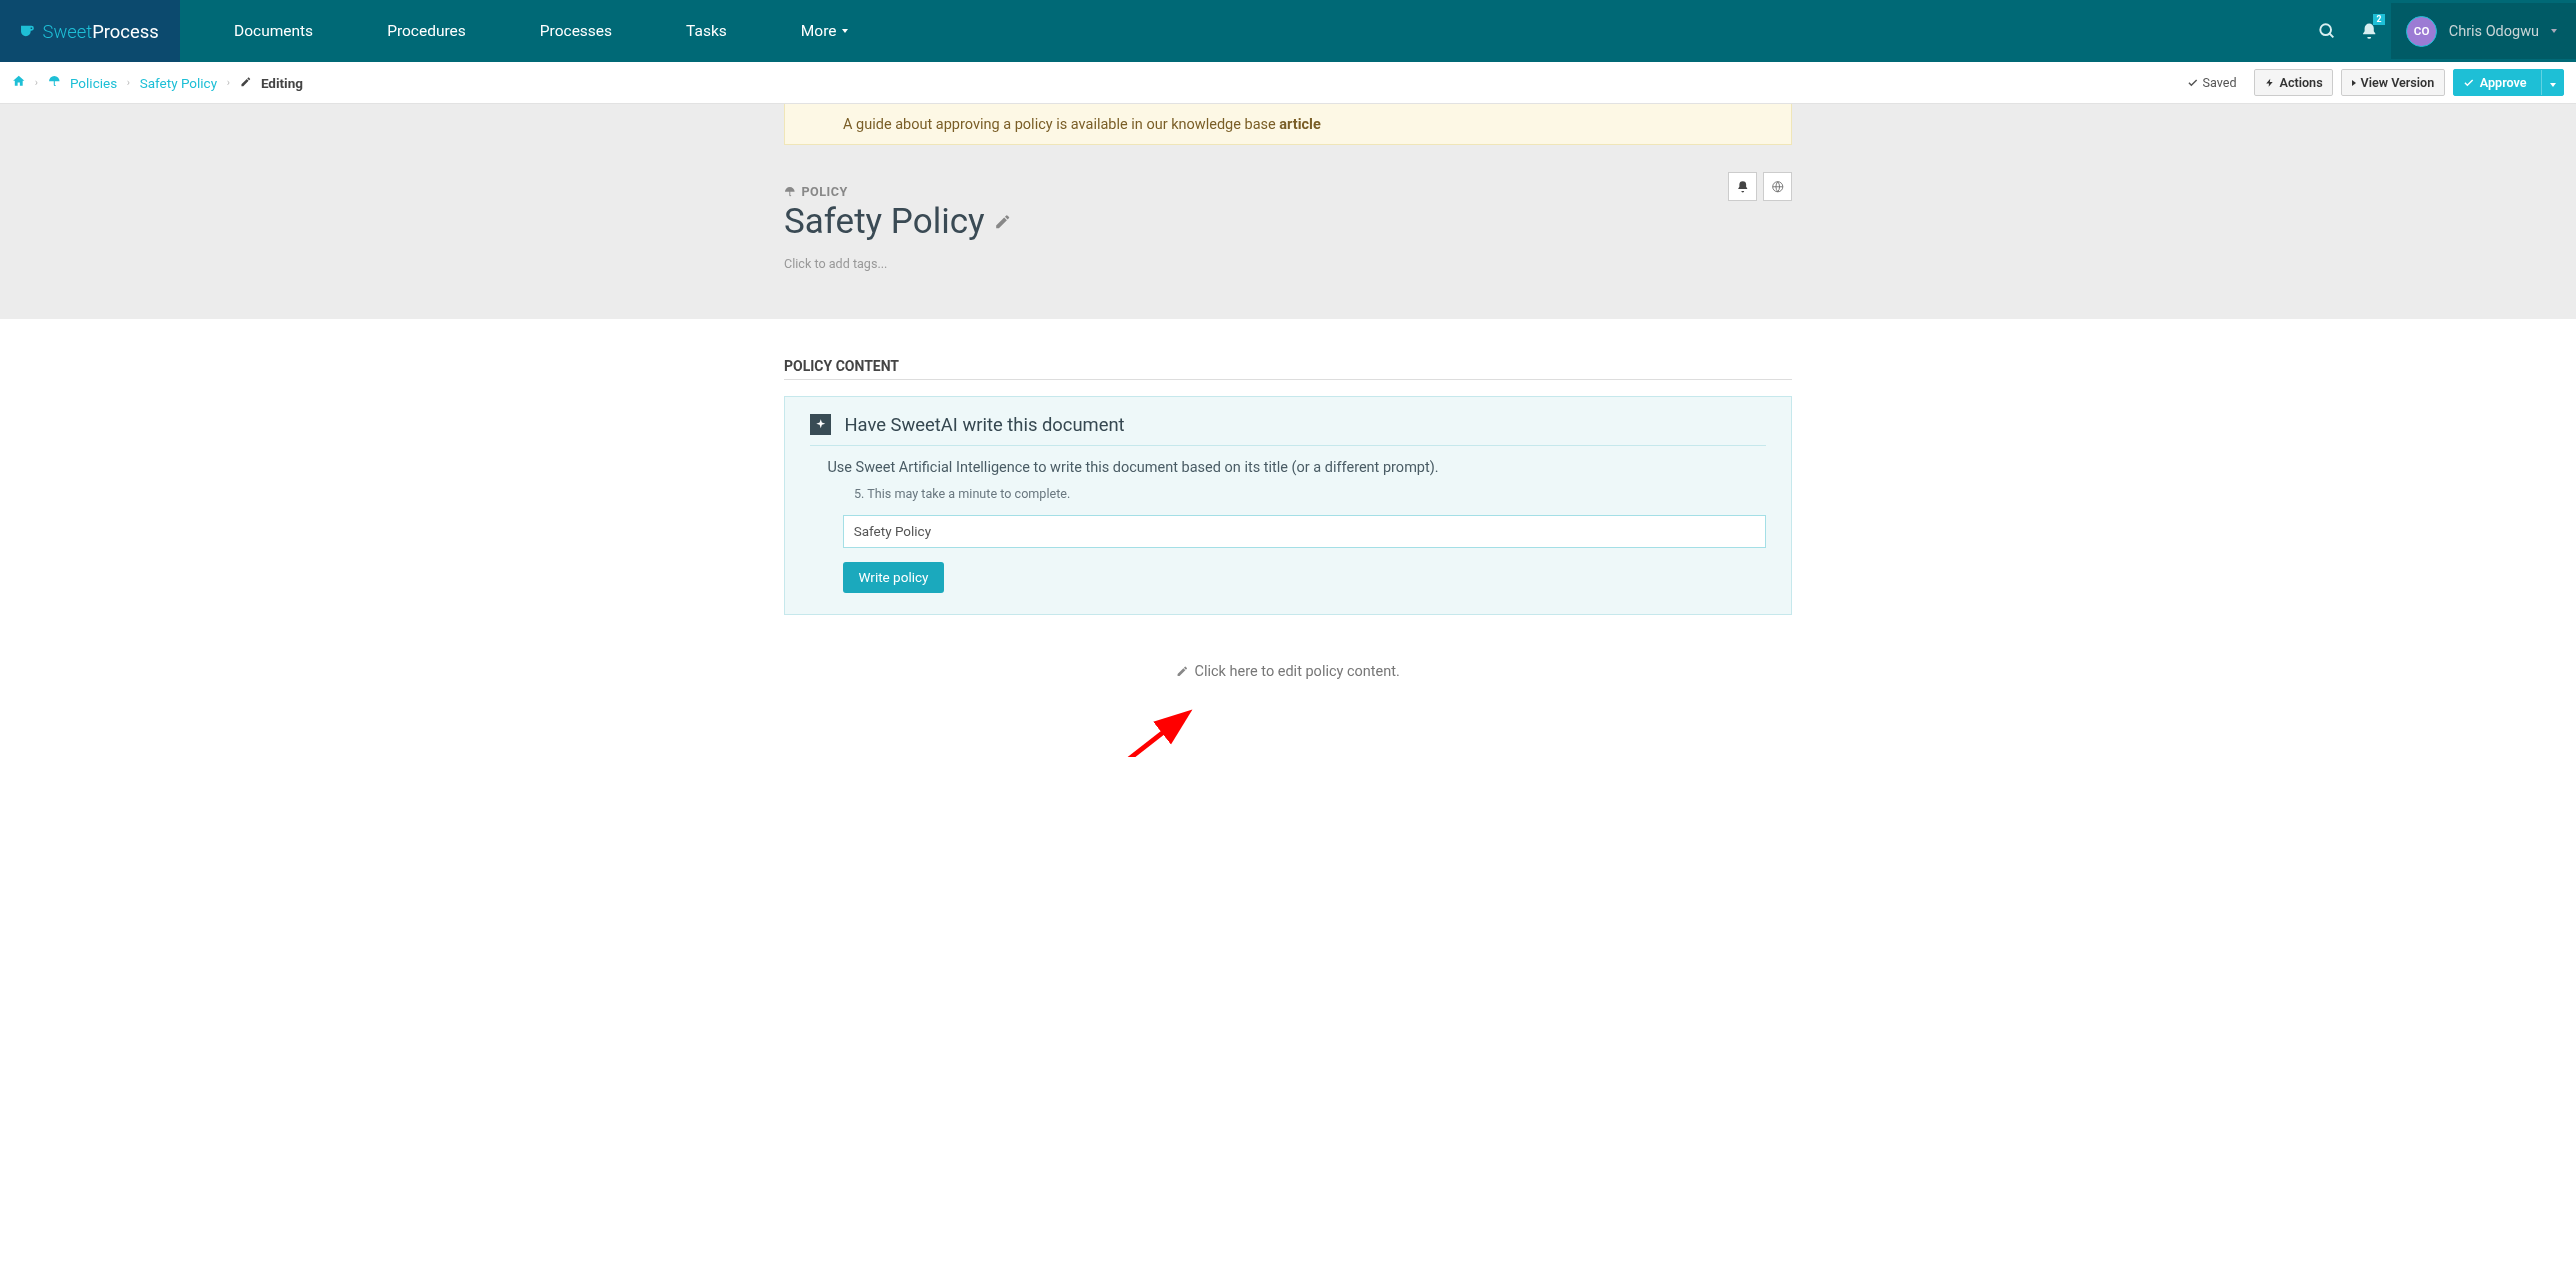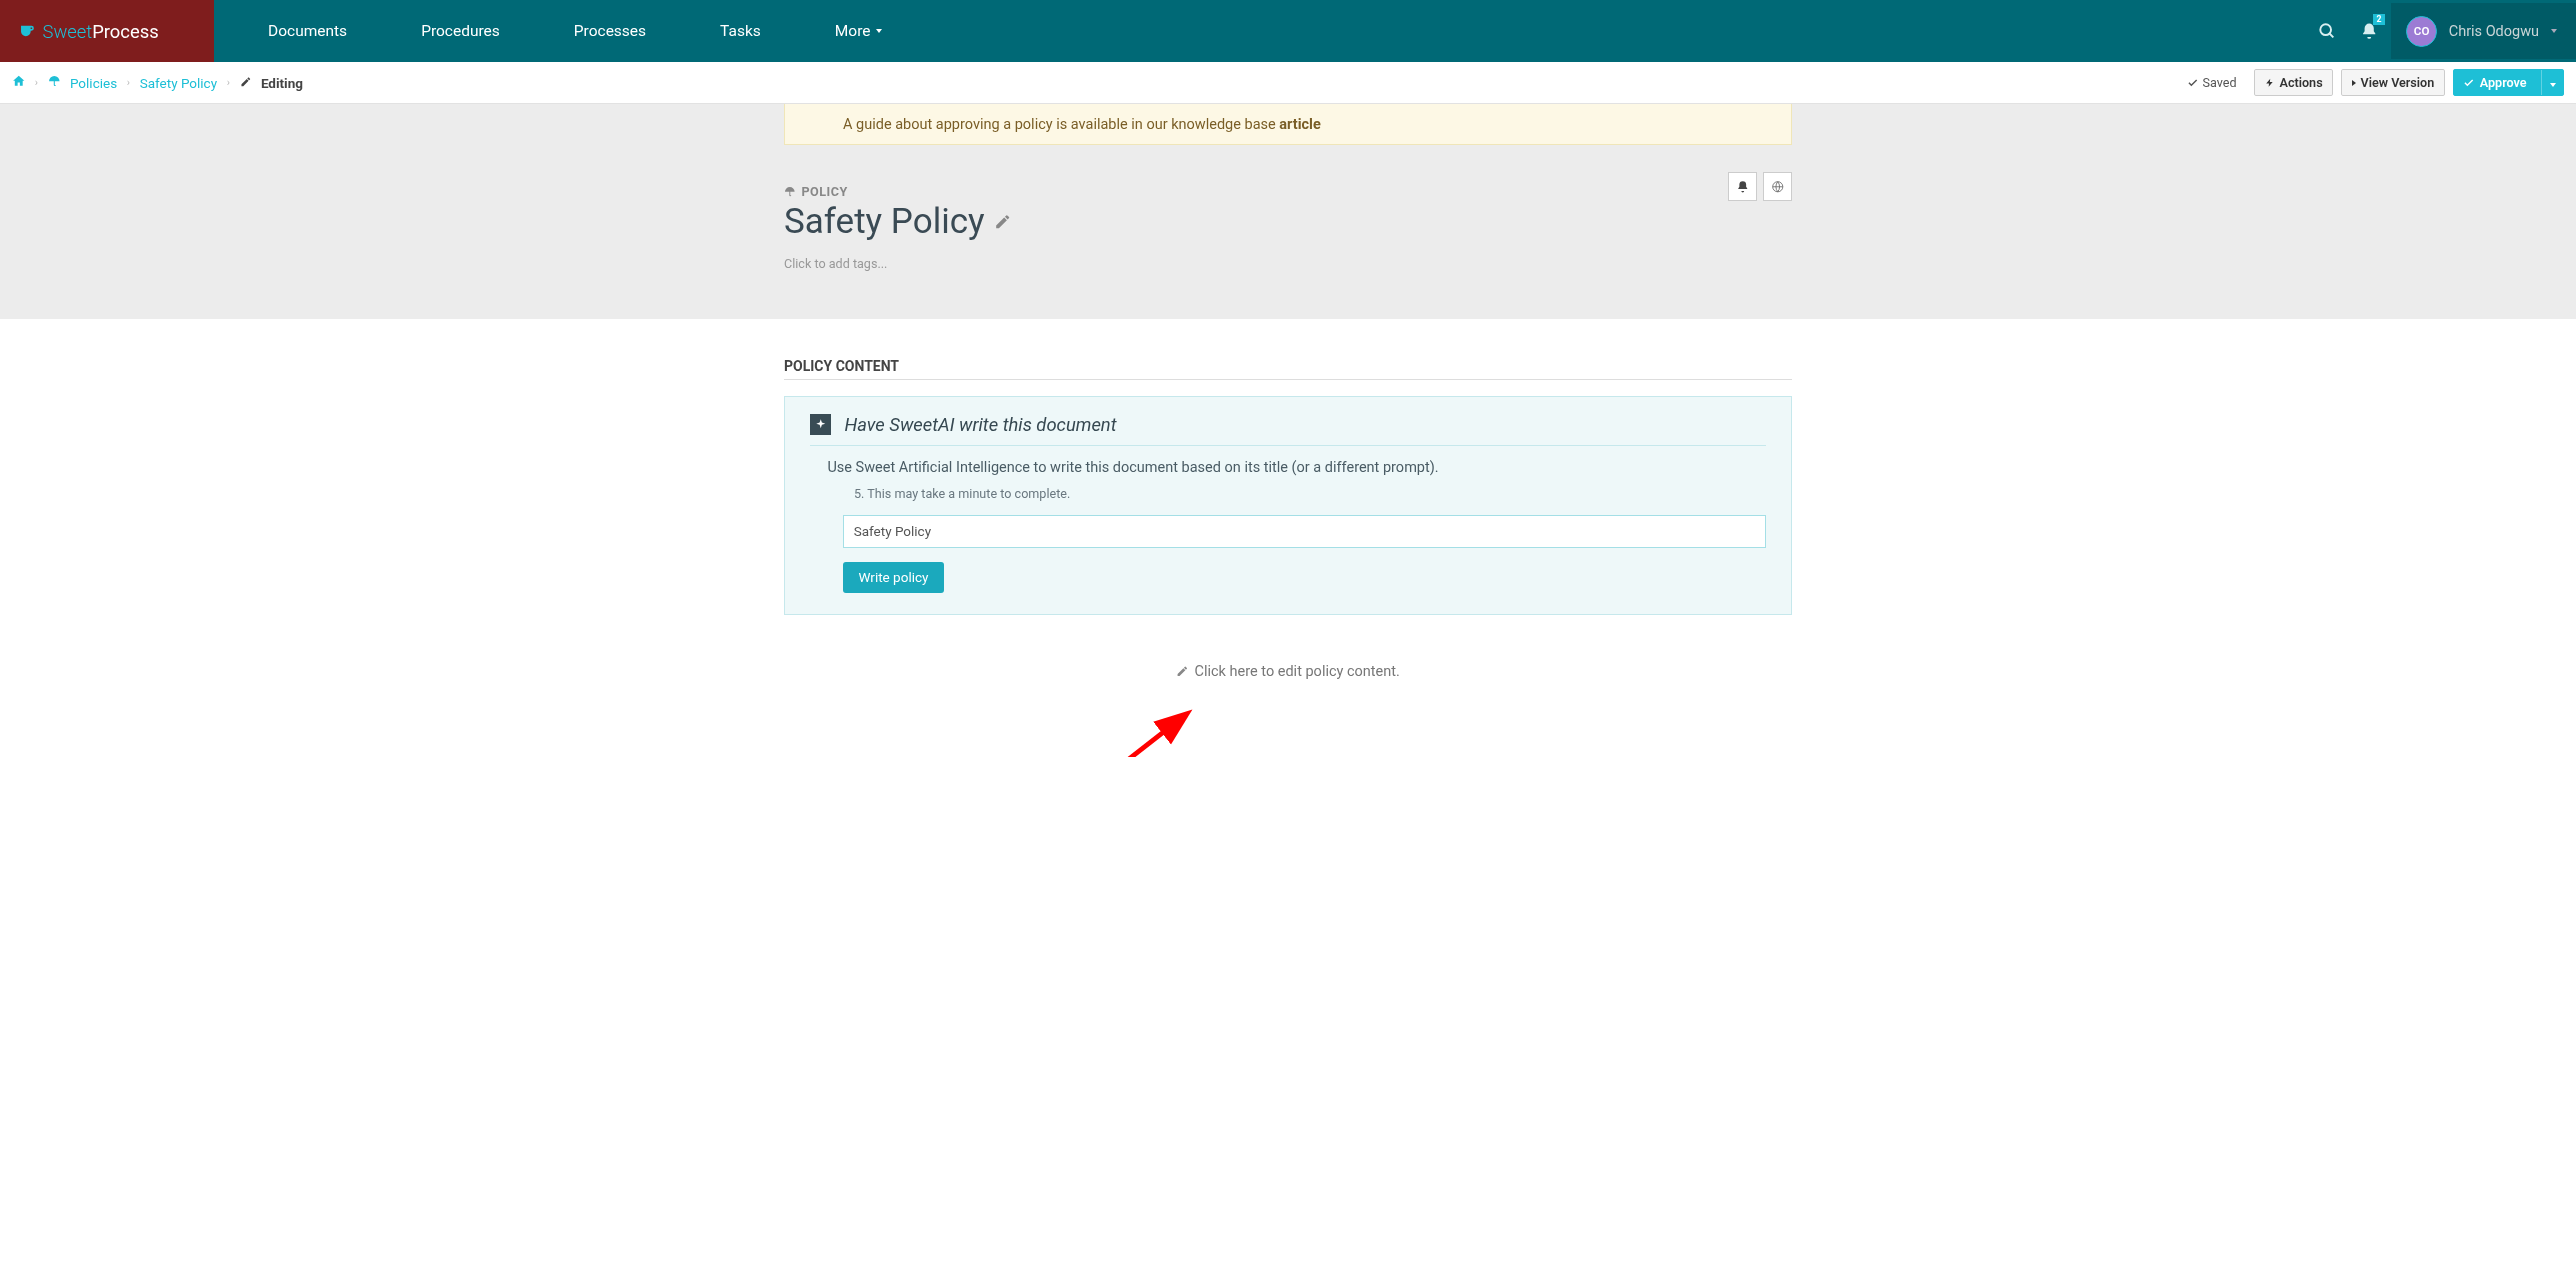--- a/index.html
+++ b/index.html
@@ -13,23 +13,23 @@
       font-size: 13.5px;
       color: #333;
     }
     .topbar {
       background: #006976;
       display: flex;
       align-items: center;
       height: 62px;
     }
     .logo-section {
-      background: #7f1d1d;
+      background: #0c4a6e;
       height: 62px;
-      width: 214px;
+      width: 180px;
       display: flex;
       align-items: center;
       padding-left: 17.4px;
       flex-shrink: 0;
     }
     .logo-icon {
       width: 19.3px;
       height: 19.3px;
       margin-right: 5.8px;
     }
@@ -239,21 +239,20 @@
       border: 1px solid #c6e8ec;
       padding: 17.4px 25px 21px;
     }
     .ai-title {
       font-size: 18.4px;
       color: #364851;
       display: flex;
       align-items: center;
       gap: 13.5px;
       font-weight: 400;
-      font-style: italic;
     }
     .ai-hr { border-bottom: 1px solid #c6e8ec; margin-top: 9.7px; }
     .ai-desc {
       color: #4a5c65;
       font-size: 14.5px;
       margin: 13.5px 0 9.7px 17.4px;
     }
     .ai-note {
       color: #6a7880;
       font-size: 12.6px;

